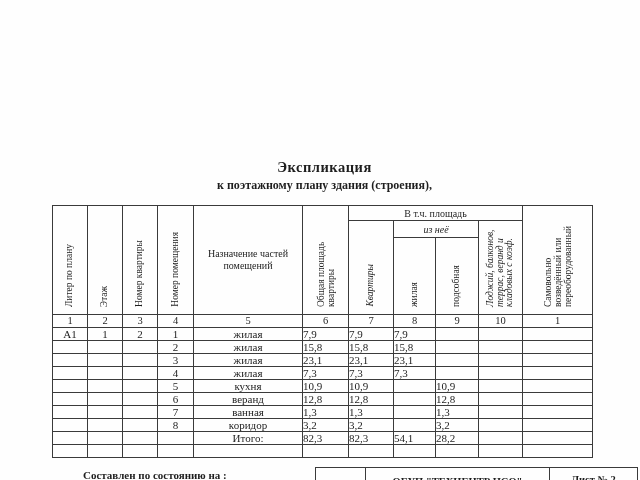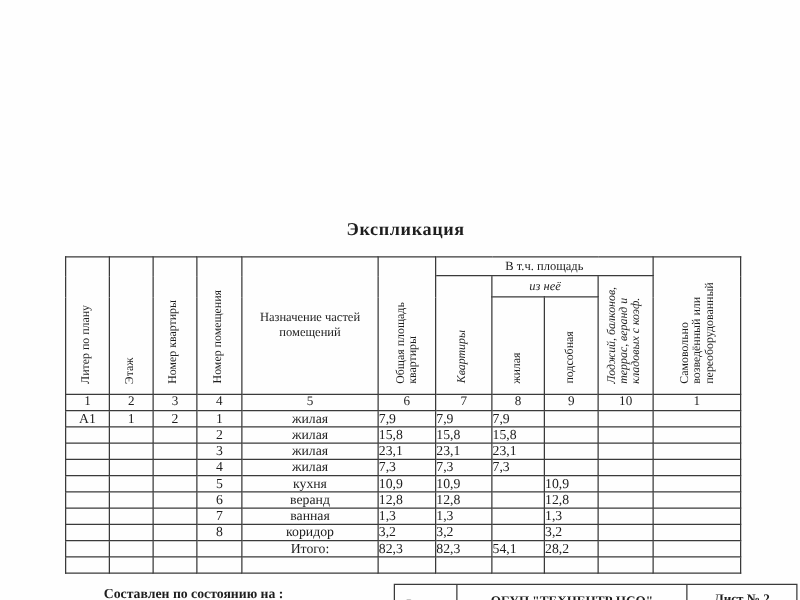--- a/index.html
+++ b/index.html
@@ -1,20 +1,20 @@
 <!DOCTYPE html>
 <html><head>
 <meta charset="utf-8">
 <style>
   html,body{margin:0;padding:0;background:#ffffff;}
   .page{
     position:relative;width:640px;height:480px;background:#fefefe;
     overflow:hidden;font-family:"Liberation Serif",serif;color:#1e1e1e;
   }
-  .title-block{position:absolute;left:52px;top:176px;width:545px;text-align:center;}
+  .title-block{position:absolute;left:52px;top:159px;width:545px;text-align:center;}
   .title{font-size:14.5px;font-weight:700;letter-spacing:.5px;}
   .subtitle{font-size:12px;font-weight:700;margin-top:2px;}
 
   table.expl{
     position:absolute;left:52px;top:205px;width:540px;
     border-collapse:collapse;table-layout:fixed;
     font-family:"Liberation Serif",serif;
   }
   table.expl th,table.expl td{
     border:1px solid #3a3a3a;padding:0;margin:0;
@@ -52,20 +52,21 @@
   .f2{width:184px;border-right:1px solid #3a3a3a;font-size:10.5px;font-weight:700;padding-top:8px;}
   .f3{flex:1;font-size:10.5px;font-weight:700;padding-top:6px;}
 </style>
 </head>
 <body>
 
 <div class="page">
 
   <div class="title-block">
     <div class="title">Экспликация</div>
+    <div class="subtitle">к поэтажному плану здания (строения),</div>
   </div>
 
   <table class="expl">
     <colgroup>
       <col style="width:35px">
         <col style="width:35px">
         <col style="width:35px">
       <col style="width:36px">
         <col style="width:109px">
         <col style="width:46px">

